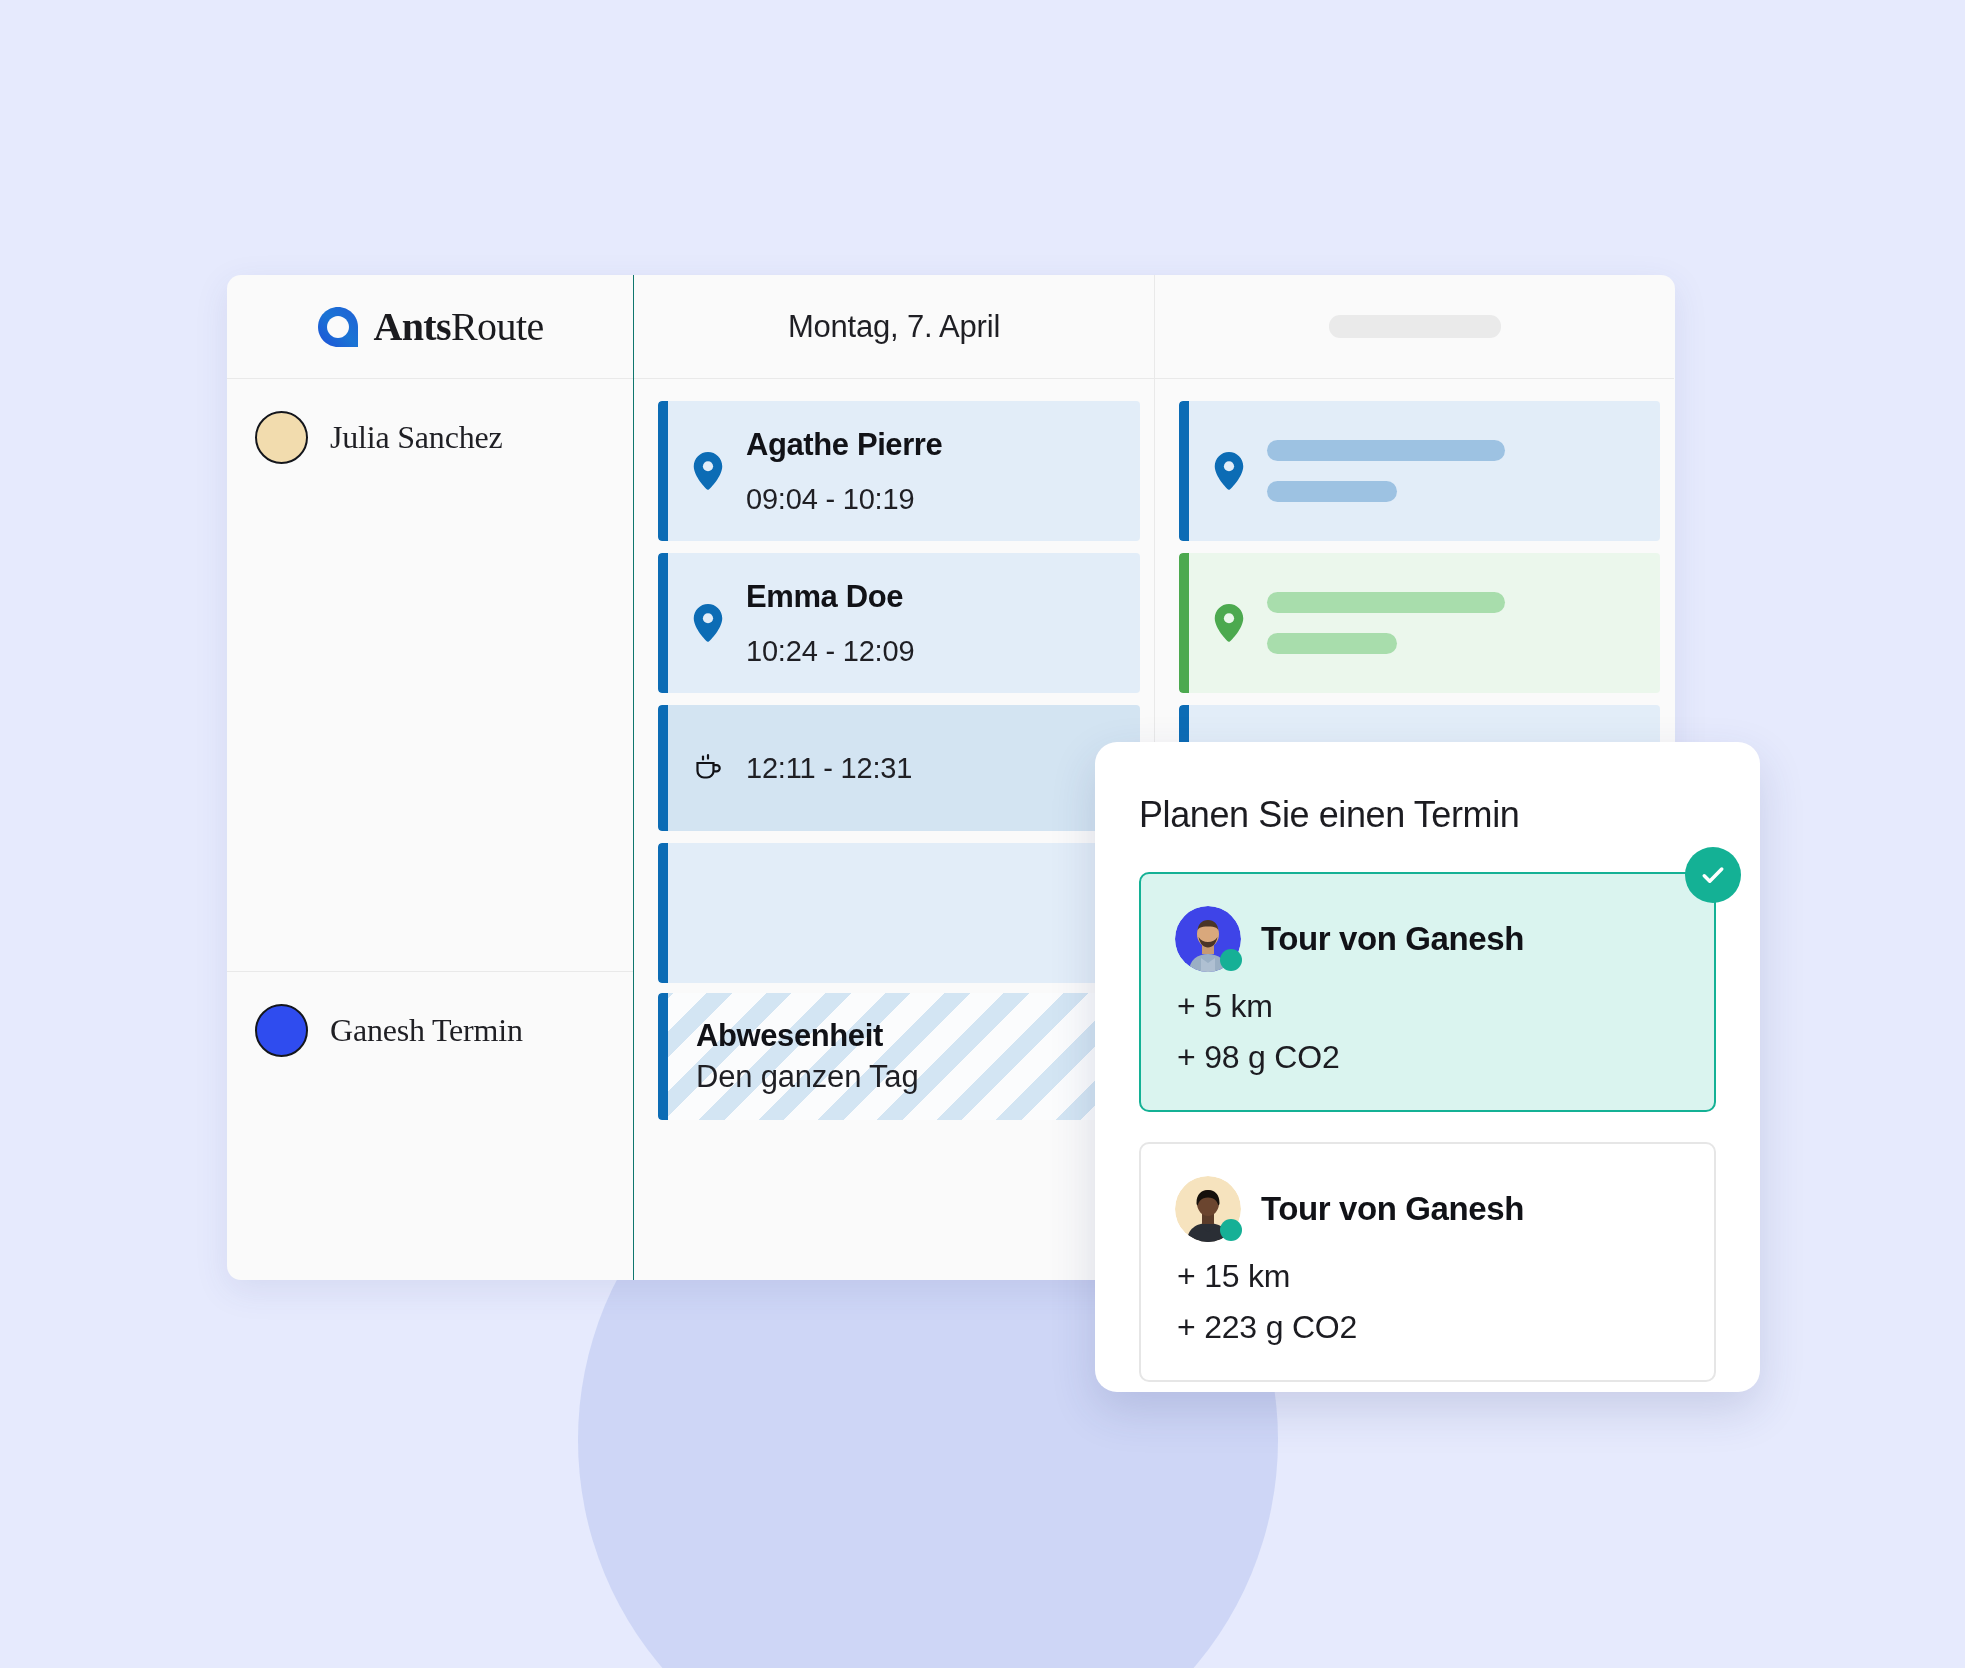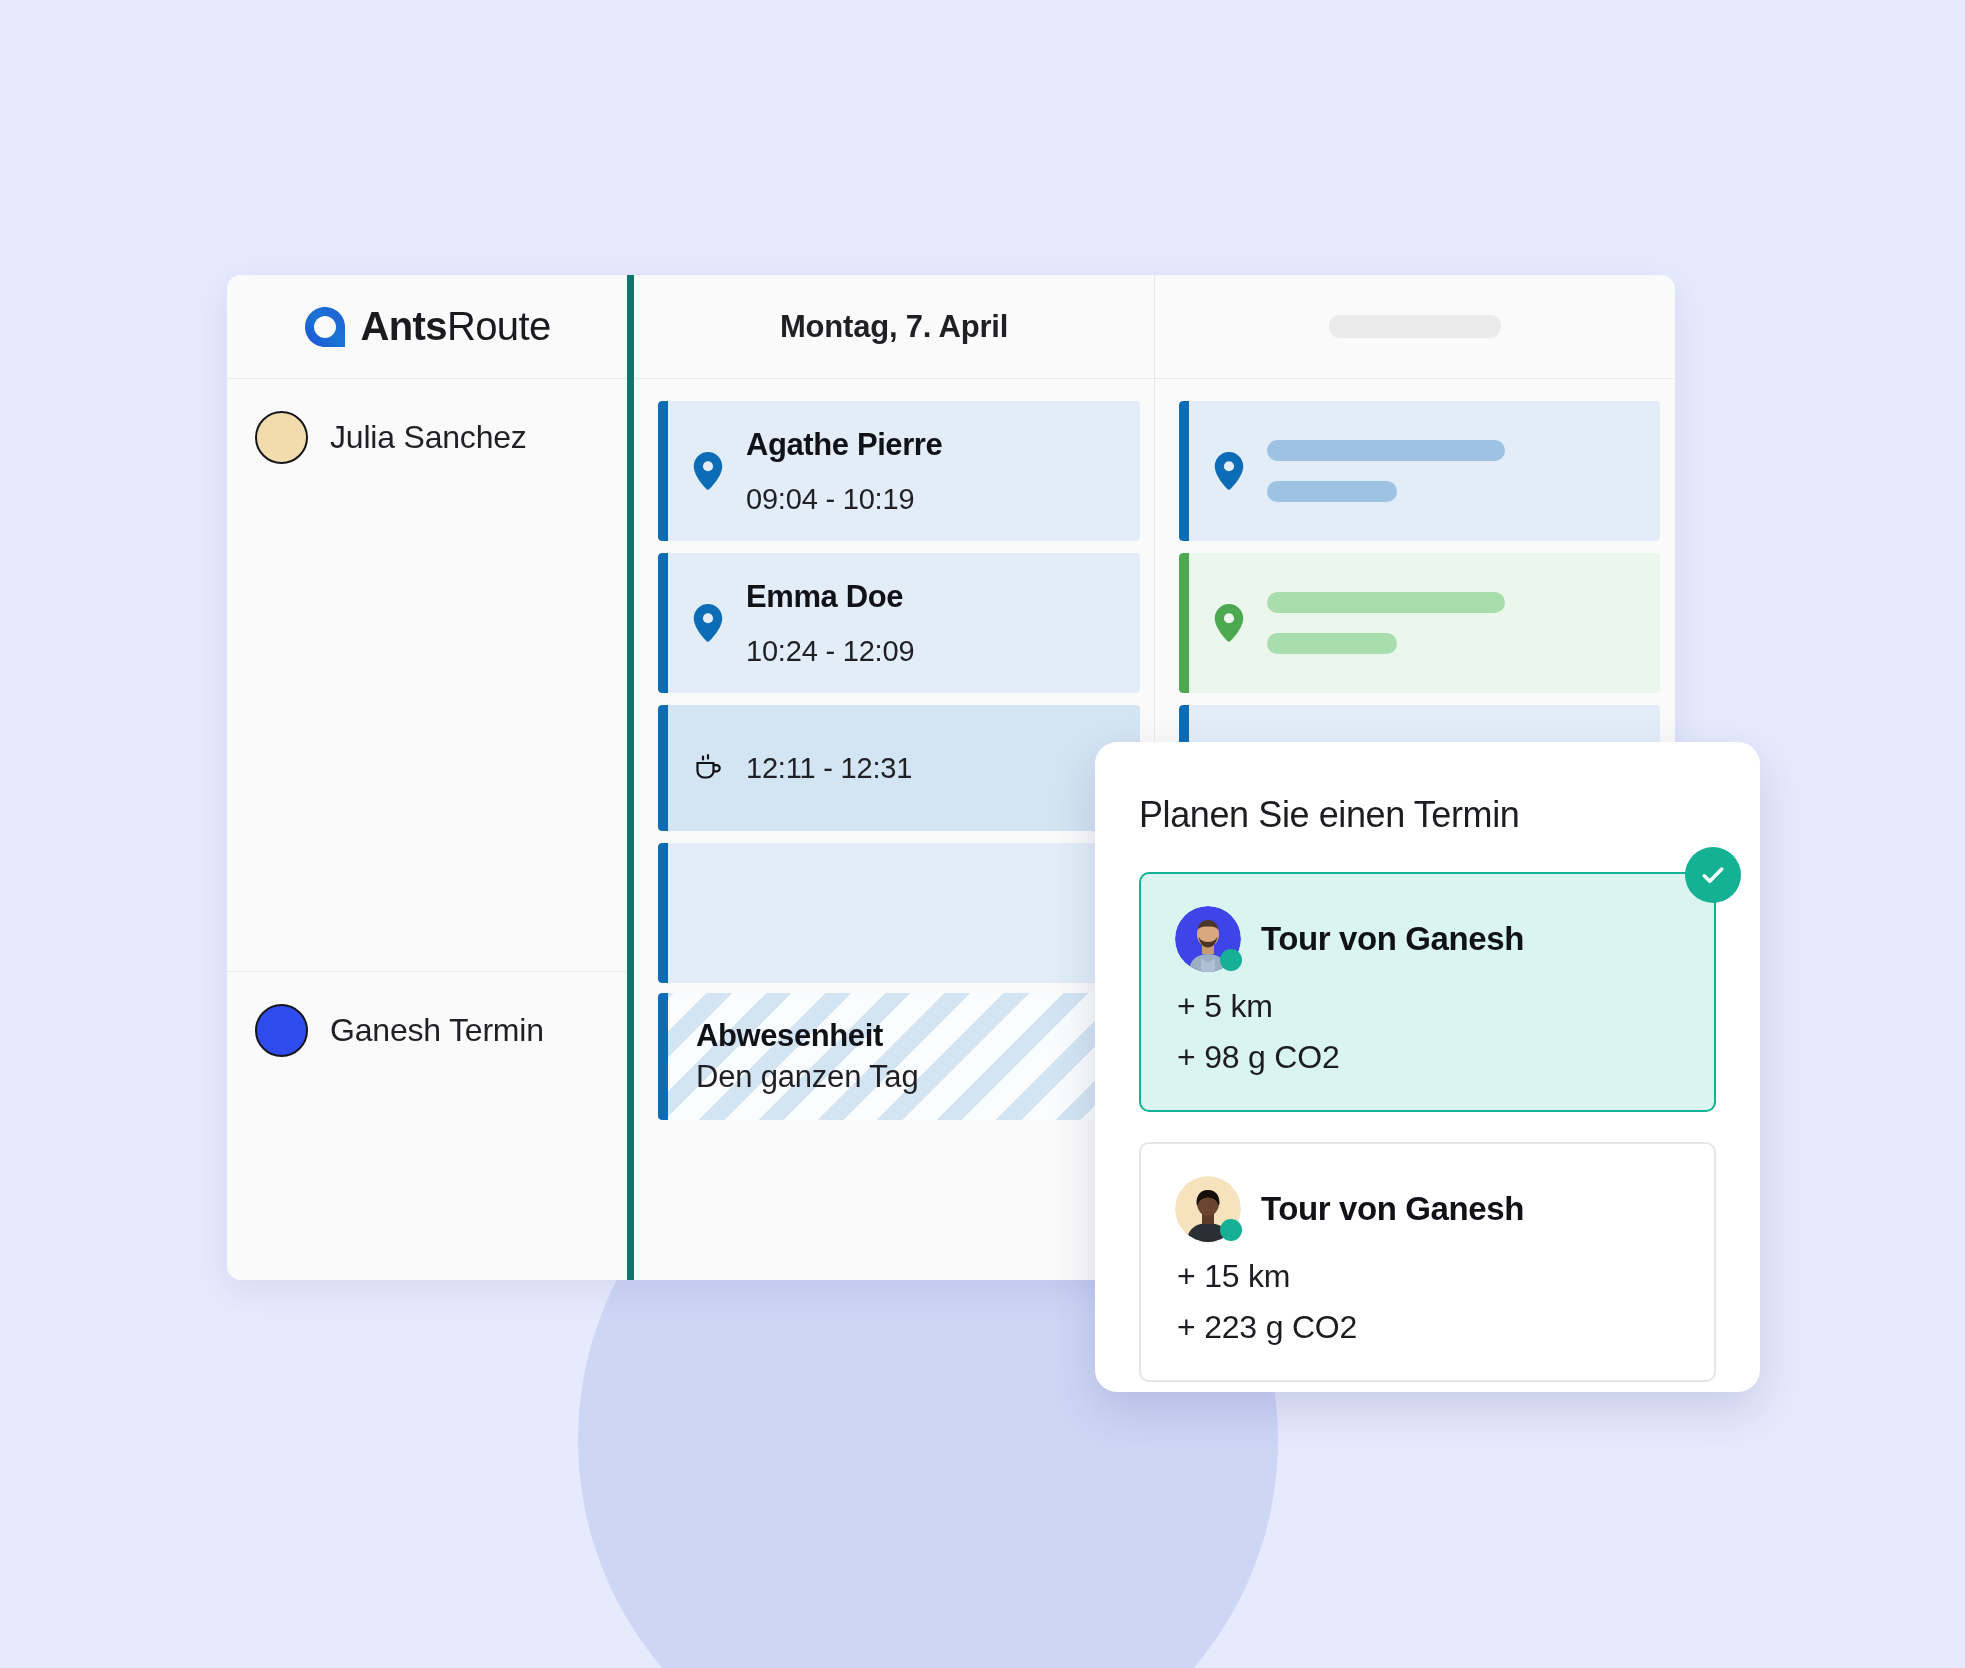--- a/index.html
+++ b/index.html
@@ -40,21 +40,21 @@
     border-radius: 14px;
     box-shadow: 0 10px 34px rgba(60,70,140,.10);
     overflow: hidden;
     display: flex;
   }
 
   .col {
     height: 100%;
     position: relative;
   }
-  .col-staff   { width: 407px; border-right: 7px solid #0f766e; }
+  .col-staff   { width: 407px; border-right: 1px solid #0f766e; font-family: Liberation Serif, serif; }
   .col-day     { width: 521px; border-right: 1px solid #E9E9E9; }
   .col-day2    { width: 519px; }
 
   .col-head {
     height: 104px;
     border-bottom: 1px solid #E9E9E9;
     display: flex;
     align-items: center;
     justify-content: center;
   }
@@ -67,21 +67,21 @@
     letter-spacing: -.6px;
     color: #1B1B1F;
     white-space: nowrap;
   }
   .logo-text b { font-weight: 700; }
   .logo-text span { font-weight: 400; }
 
   .day-title {
     font-size: 31px;
     color: #1F1F24;
-    font-weight: 700;
+    font-weight: 400;
     letter-spacing: -.2px;
   }
 
   .head-skeleton {
     width: 172px;
     height: 23px;
     border-radius: 11px;
     background: #EAEAEA;
   }
 

